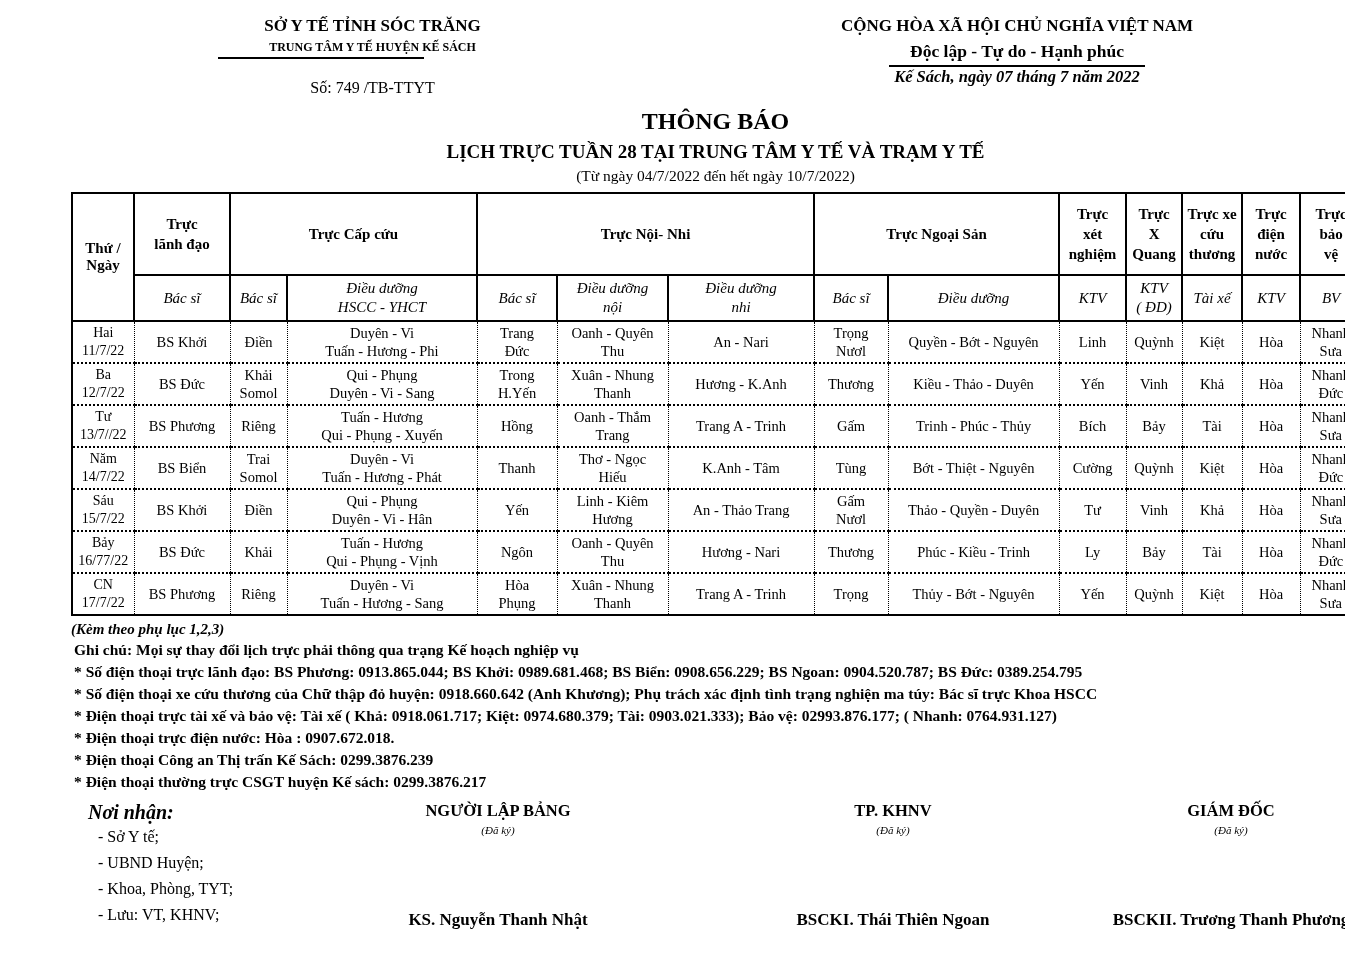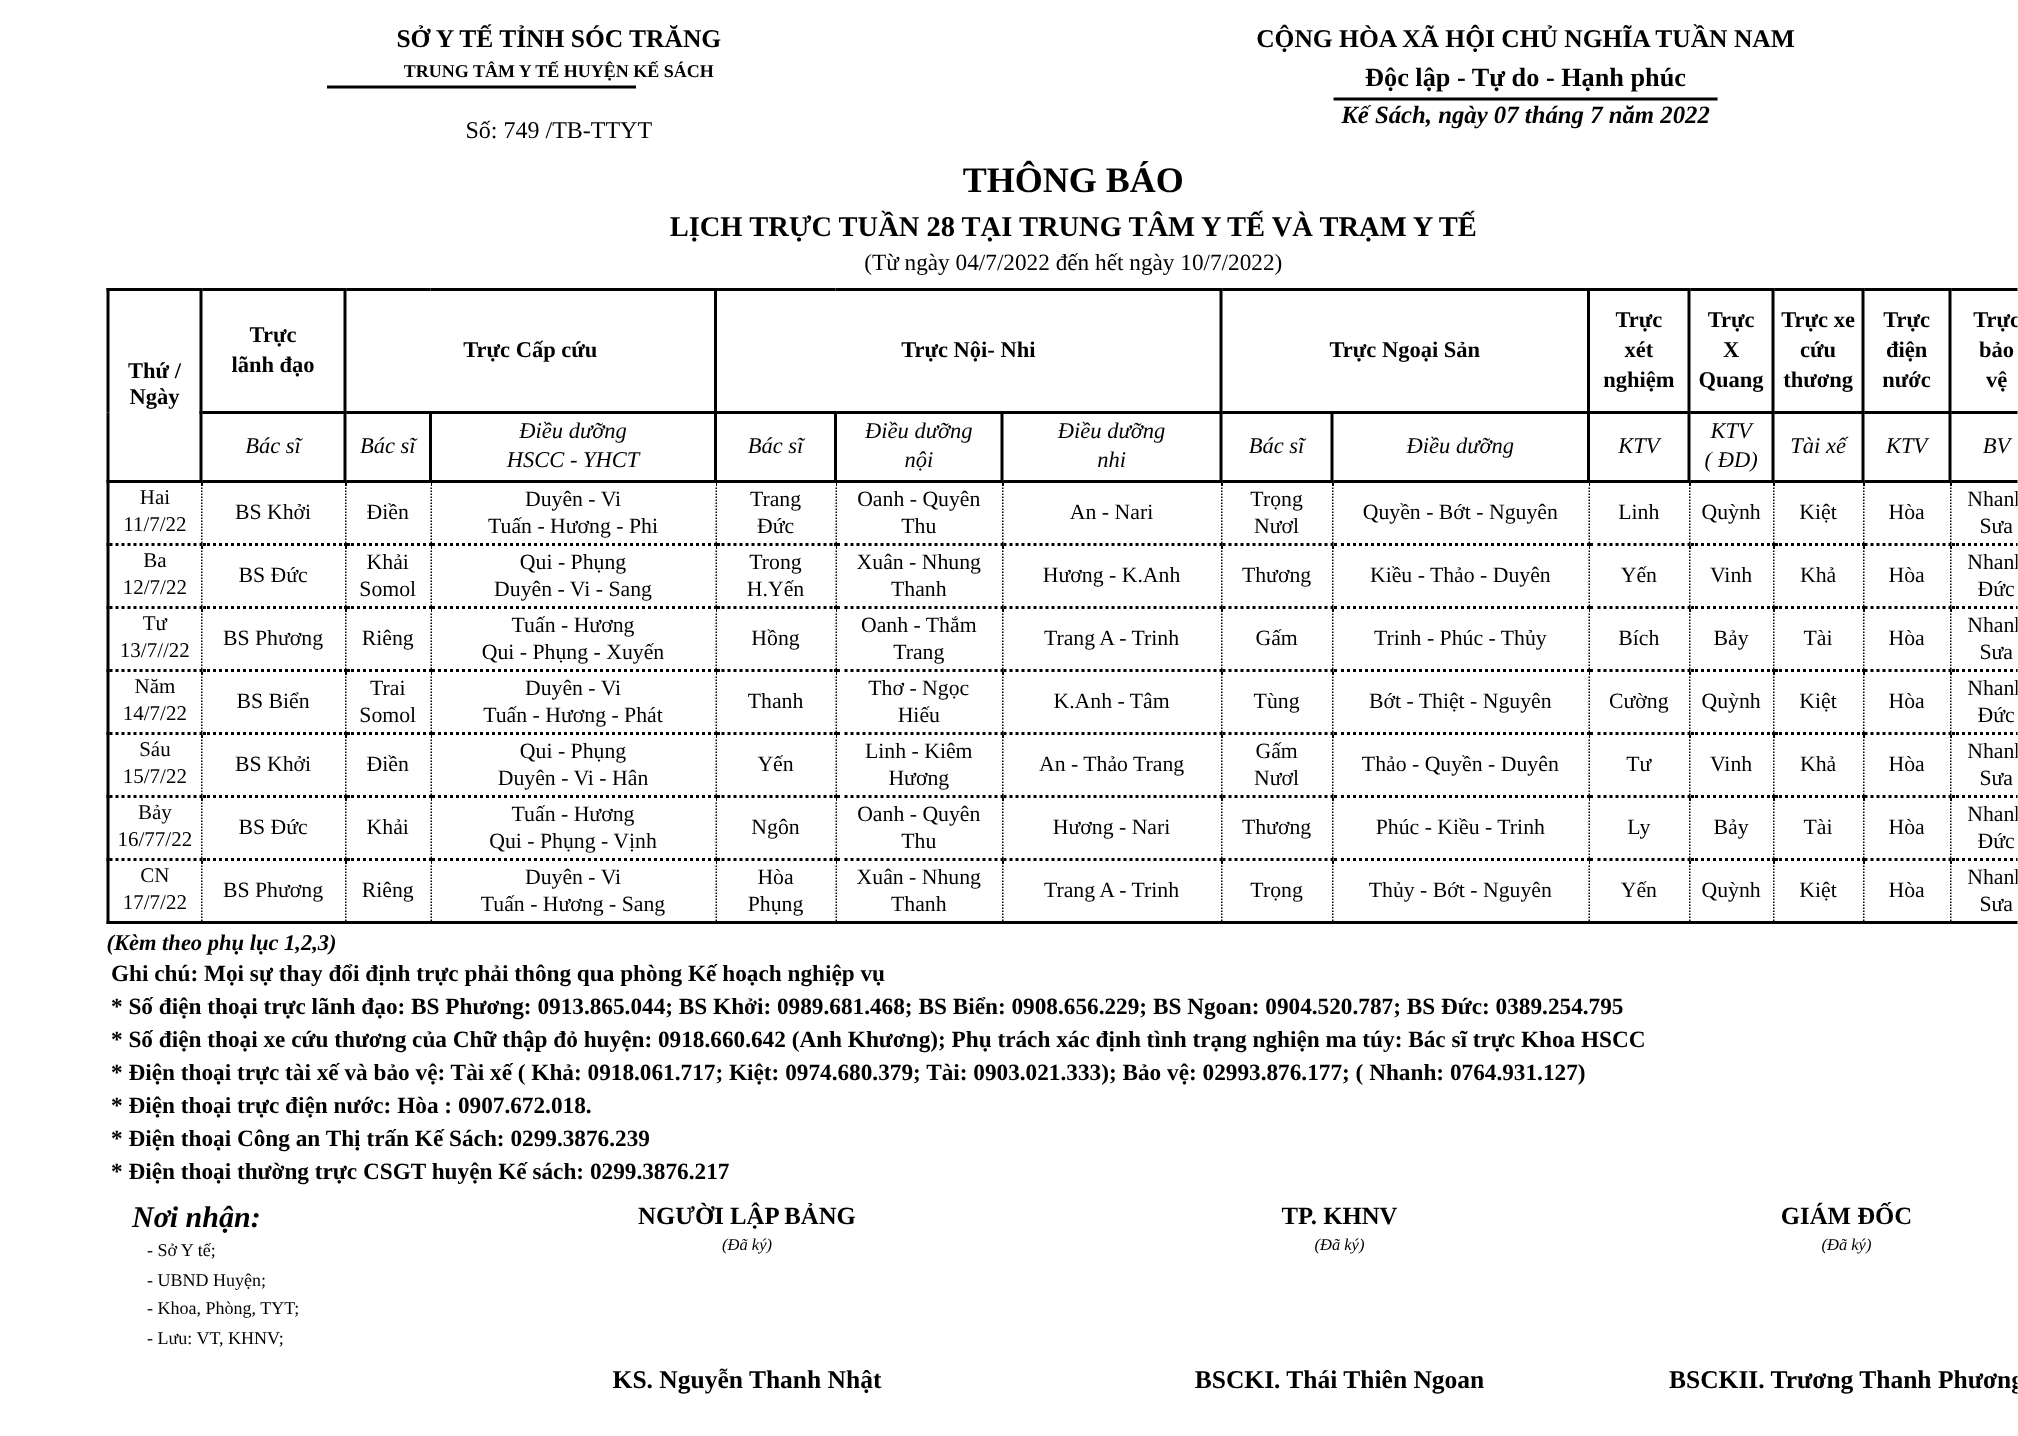--- a/index.html
+++ b/index.html
@@ -47,21 +47,21 @@
   
   .appendix{font-weight:bold;font-size:15px;margin:5px 0 1px 28px;font-style:italic;}
   .notes{margin-left:31px;}
   .note-line{font-weight:bold;font-size:15.5px;line-height:1.42;}
   .note-line .lbl{font-weight:bold;}
 
   
   .sig-area{position:relative;height:170px;margin-top:8px;}
   .recipients{position:absolute;left:45px;top:0;}
   .recipients-label{font-weight:bold;font-style:italic;font-size:20px;}
-  .recipient-item{font-size:12px;line-height:1.62;margin-left:10px;}
+  .recipient-item{font-size:16px;line-height:1.62;margin-left:10px;}
   .sig-block{position:absolute;top:0;transform:translateX(-50%);text-align:center;white-space:nowrap;margin-left:18px;}
   .sig-block.b1{left:437px;}
   .sig-block.b2{left:832px;}
   .sig-block.b3{left:1170px;}
   .sig-title{font-weight:bold;font-size:16.5px;}
   .sig-signed{font-style:italic;font-size:11px;margin-top:3px;}
   .sig-name{font-weight:bold;font-size:17px;margin-top:74px;}
 </style>
 </head>
 <body>
@@ -69,21 +69,21 @@
 <div class="doc">
 
   <div class="doc-header">
     <div class="header-left">
       <div class="org-line1">SỞ Y TẾ TỈNH SÓC TRĂNG</div>
       <div class="org-line2">TRUNG TÂM Y TẾ HUYỆN KẾ SÁCH</div>
       <div class="rule-left"></div>
       <div class="doc-number">Số:  749 /TB-TTYT</div>
     </div>
     <div class="header-right">
-      <div class="org-line1">CỘNG HÒA XÃ HỘI CHỦ NGHĨA TUẦN NAM</div>
+      <div class="org-line1">CỘNG HÒA XÃ HỘI CHỦ NGHĨA VIỆT NAM</div>
       <div class="motto">Độc lập - Tự do - Hạnh phúc</div>
       <div class="rule-right"></div>
       <div class="place-date">Kế Sách, ngày 07 tháng 7 năm 2022</div>
     </div>
   </div>
 
   <div class="title-block">
     <div class="title-1">THÔNG BÁO</div>
     <div class="title-2">LỊCH TRỰC TUẦN 28 TẠI TRUNG TÂM Y TẾ VÀ TRẠM Y TẾ</div>
     <div class="title-3">(Từ ngày 04/7/2022 đến hết ngày 10/7/2022)</div>
@@ -299,21 +299,21 @@
             <td>Hòa</td>
             <td>Nhanh
 Sưa</td>
           </tr>
         </tbody>
     </table>
   </div>
 
   <div class="appendix">(Kèm theo phụ lục 1,2,3)</div>
   <div class="notes">
-    <div class="note-line"><span class="lbl">Ghi chú:</span><span> Mọi sự thay đổi định trực phải thông qua phòng Kế hoạch nghiệp vụ</span></div>
+    <div class="note-line"><span class="lbl">Ghi chú:</span><span> Mọi sự thay đổi lịch trực phải thông qua trạng Kế hoạch nghiệp vụ</span></div>
   <div class="note-line">* Số điện thoại trực lãnh đạo: BS Phương: 0913.865.044; BS Khởi:  0989.681.468; BS Biển: 0908.656.229; BS Ngoan: 0904.520.787; BS Đức: 0389.254.795</div>
       <div class="note-line">* Số điện thoại xe cứu thương của Chữ thập đỏ huyện: 0918.660.642 (Anh Khương); Phụ trách xác định tình trạng nghiện ma túy: Bác sĩ trực Khoa HSCC</div>
       <div class="note-line">* Điện thoại trực tài xế và bảo vệ: Tài  xế ( Khả: 0918.061.717;   Kiệt: 0974.680.379; Tài: 0903.021.333);  Bảo vệ: 02993.876.177; ( Nhanh: 0764.931.127)</div>
       <div class="note-line">* Điện thoại trực điện nước: Hòa : 0907.672.018.</div>
       <div class="note-line">* Điện thoại Công an Thị trấn Kế Sách: 0299.3876.239</div>
       <div class="note-line">* Điện thoại thường trực CSGT huyện Kế sách: 0299.3876.217</div>
     </div>
 
   <div class="sig-area">
     <div class="recipients">

